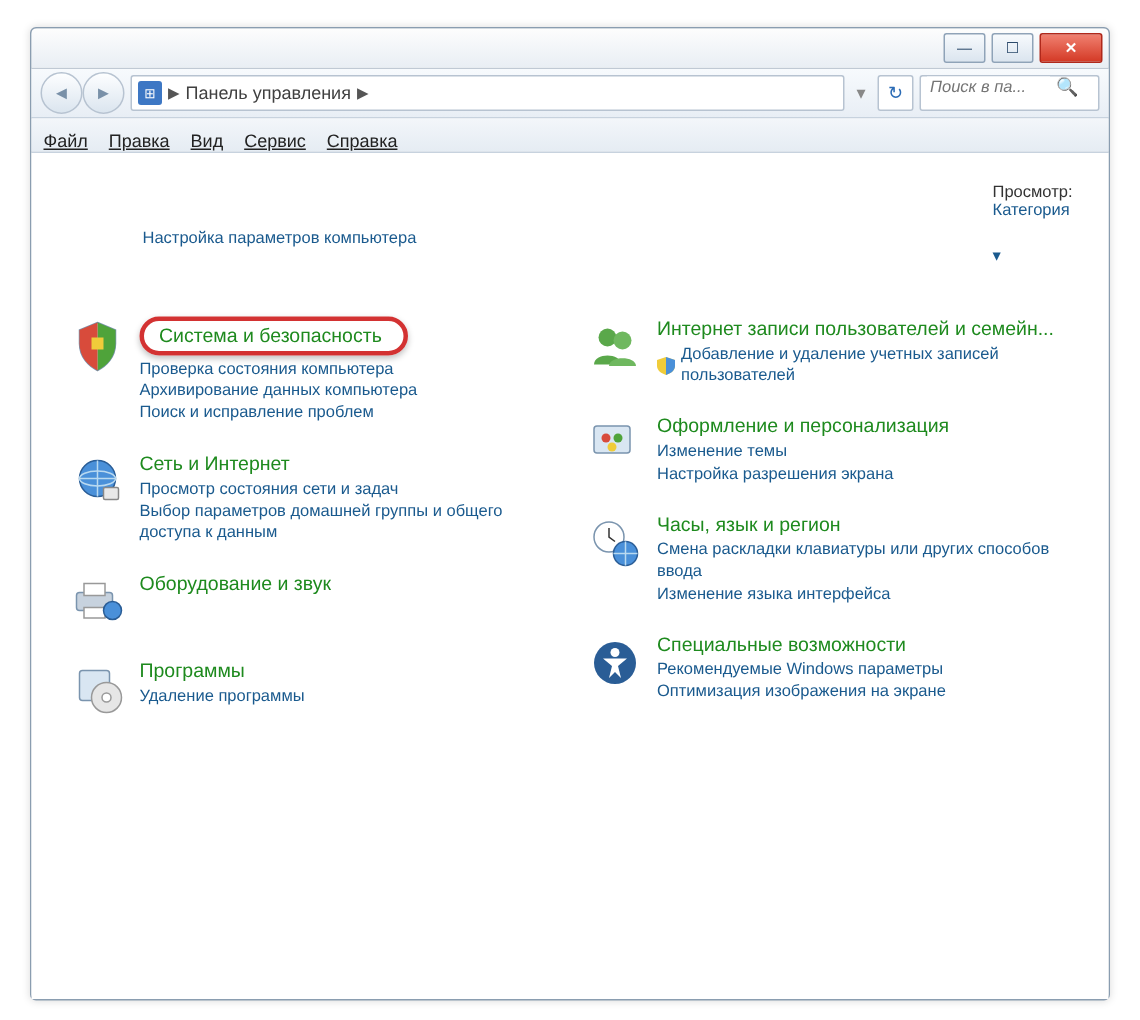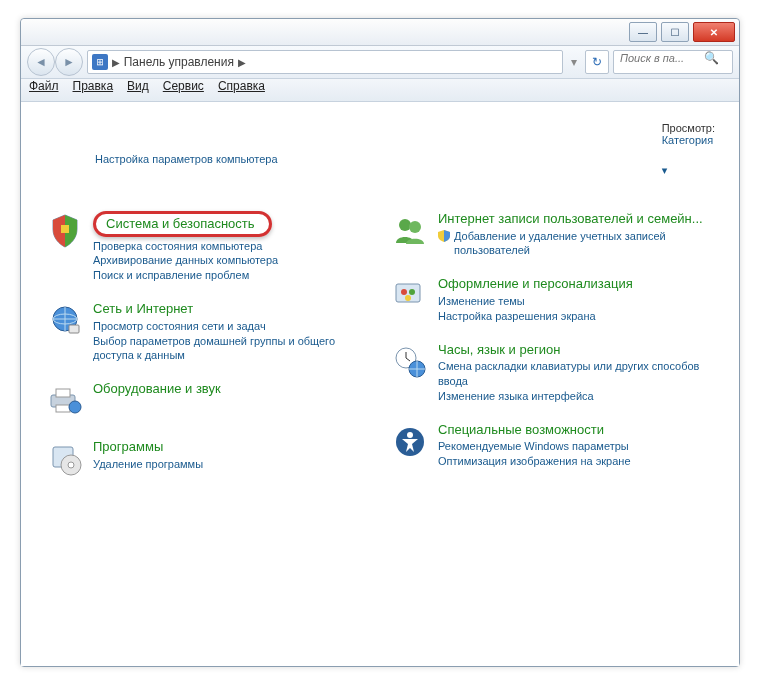--- a/index.html
+++ b/index.html
@@ -11,38 +11,38 @@
   .navbar{height:32px;background:linear-gradient(#f7fafd,#e8eef5);border-bottom:1px solid #c7d2de;display:flex;align-items:center;padding:0 6px;gap:4px}
   .navarrows{display:flex;gap:0}
   .navarrow{width:26px;height:26px;border:1px solid #b7c3d1;border-radius:50%;background:linear-gradient(#fdfeff,#dbe5ef);display:inline-flex;align-items:center;justify-content:center;color:#7990a8}
   .addr{flex:1;height:22px;border:1px solid #b7c3d1;background:#fff;border-radius:2px;display:flex;align-items:center;padding:0 4px;gap:4px}
   .addr .cpicon{width:16px;height:16px;background:#3d77c4;border-radius:2px;display:inline-flex;align-items:center;justify-content:center;color:#fff;font-size:9px}
   .addr .sep{color:#555;font-size:10px}
   .addr .txt{color:#404040}
   .refresh{width:22px;height:22px;border:1px solid #b7c3d1;background:#fff;border-radius:2px;display:flex;align-items:center;justify-content:center;color:#2b6bb5}
   .search{width:110px;height:22px;border:1px solid #b7c3d1;background:#fff;border-radius:2px;display:flex;align-items:flex-start;padding:0 4px;gap:4px}
   .search input{border:none;outline:none;width:78px;font-size:11px;font-style:italic;color:#888}
-  .menubar{height:22px;background:linear-gradient(#f3f6fa,#e5ecf3);border-bottom:1px solid #c7d2de;display:flex;align-items:flex-start;padding:0 8px;gap:14px;color:#222}
+  .menubar{height:22px;background:linear-gradient(#f3f6fa,#e5ecf3);border-bottom:1px solid #c7d2de;display:flex;align-items:flex-end;padding:0 8px;gap:14px;color:#222}
   .menubar span{cursor:default}
   .menubar span u{text-decoration:underline}
   .content{padding:20px 24px 24px 24px;background:#fff;min-height:520px}
   .hdr{display:flex;justify-content:space-between;align-items:center;margin-bottom:16px;margin-left:50px}
   .hdr h2{font-weight:normal;color:#1a5a8e;font-size:11px;margin:0}
   .view{color:#333;font-size:11px}
   .view .cat{color:#1a5a8e}
   .cols{display:flex;gap:20px}
   .col{flex:1}
   .cat{display:flex;gap:8px;margin-bottom:18px}
   .caticon{width:40px;height:40px;flex-shrink:0;display:flex;align-items:center;justify-content:center}
   .caticon svg{width:36px;height:36px}
   .catbody{flex:1}
   .cath{color:#1e8a1e;font-size:13px;line-height:1.2;margin-bottom:2px;display:inline-block}
   .highlight{border:3px solid #d33232;border-radius:14px;padding:2px 14px 2px 10px;box-shadow:0 2px 4px rgba(0,0,0,.25);display:inline-block}
   .sublinks{color:#1a5a8e;font-size:11px;line-height:1.35}
-  .sublinks div{display:flex;align-items:flex-start;gap:4px}
+  .sublinks div{display:flex;align-items:center;gap:4px}
   .shield{width:12px;height:12px;flex-shrink:0;margin-top:1px}
 </style>
 </head>
 <body>
 
 <div class="window">
   <div class="titlebar">
     <div class="tbtn">―</div>
     <div class="tbtn">☐</div>
     <div class="tbtn close">✕</div>

